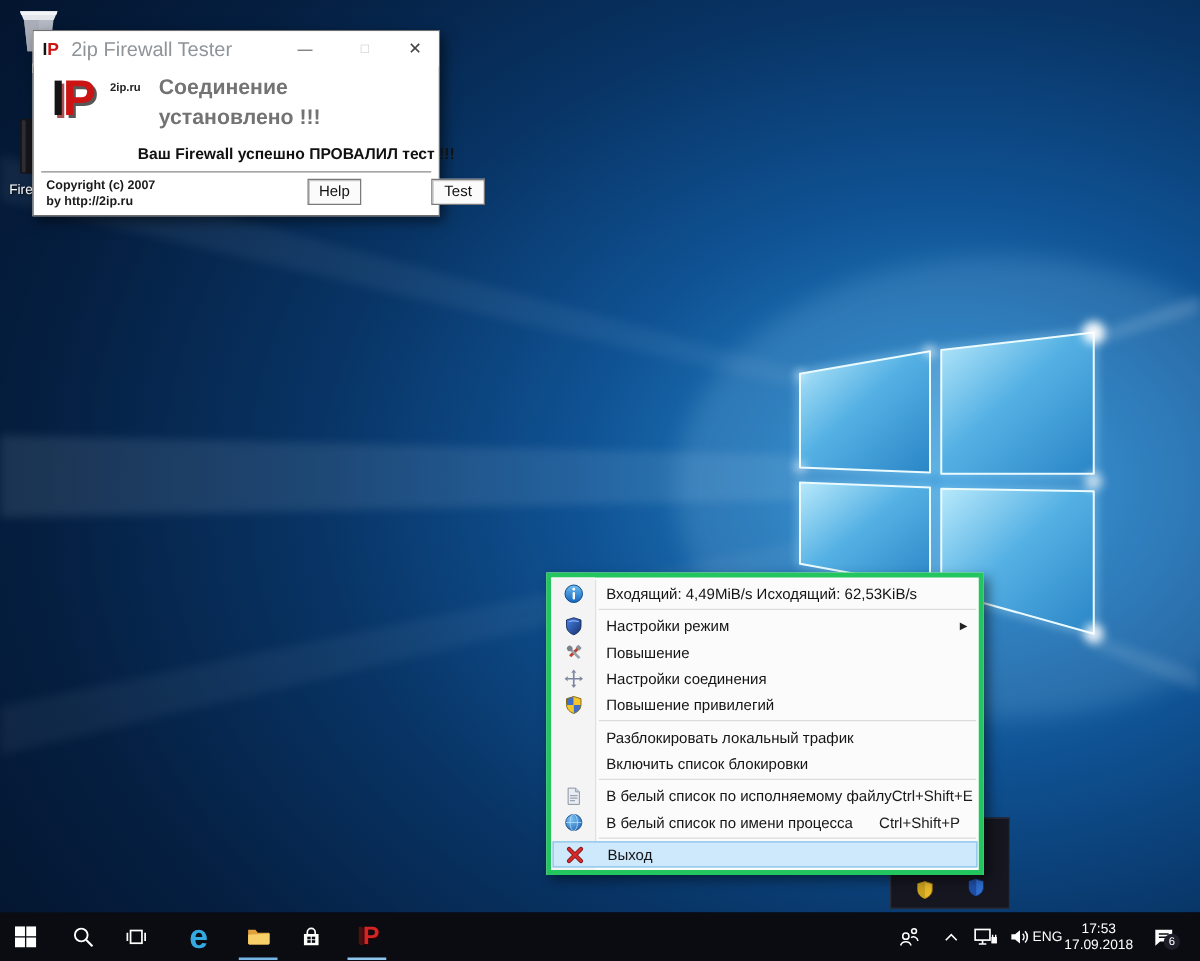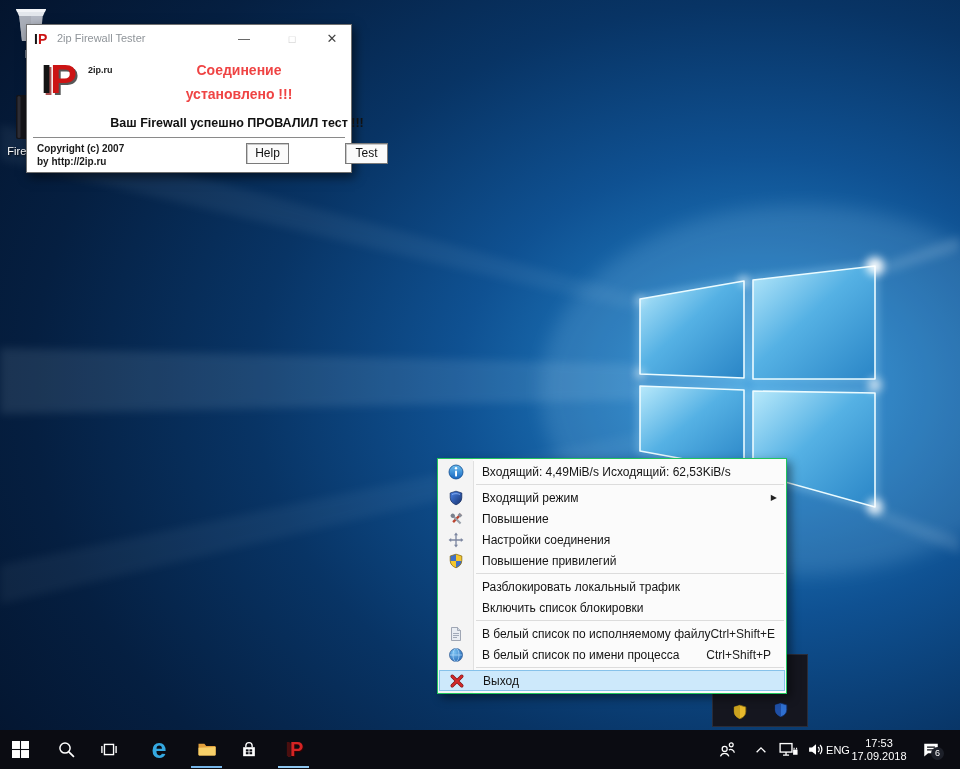--- a/index.html
+++ b/index.html
@@ -24,43 +24,43 @@
   #tester{
     position:absolute;left:26px;top:24px;width:326px;height:149px;
     background:#fff;border:1px solid #6f6f6f;box-sizing:border-box;
     box-shadow:3px 4px 10px rgba(0,0,0,.55);z-index:10;
   }
   #tester .titlebar{position:relative;height:28px;background:#fff;}
   #tester .titlebar .tlogo{
     position:absolute;left:7px;top:6px;font-size:14px;font-weight:bold;line-height:16px;
   }
   #tester .titlebar .ttext{
-    position:absolute;left:30px;top:7px;font-size:11px;color:#8f9499;
+    position:absolute;left:30px;top:7px;font-size:16px;color:#8f9499;
   }
   .cap-btn{
     position:absolute;top:0;width:26px;height:28px;line-height:28px;text-align:center;
     font-size:12px;cursor:default;
   }
   #btn-min{left:204px;color:#555;}
   #btn-max{left:252px;color:#c9c9c9;font-size:11px;}
   #btn-close{left:292px;color:#444;font-size:13px;}
   .logo-i{color:#141414;}
   .logo-p{color:#cc1414;}
   #tester .biglogo{
     position:absolute;left:14px;top:34px;font-size:40px;font-weight:bold;line-height:40px;
     letter-spacing:-2px;
   }
   #tester .biglogo .logo-i{text-shadow:2px 2px 0 rgba(140,20,20,.75);}
   #tester .biglogo .logo-p{text-shadow:2px 2px 0 rgba(45,45,45,.8);}
   #tester .sitename{
     position:absolute;left:61px;top:40px;font-size:9px;font-weight:bold;color:#222;
   }
   #tester .headline{
-    position:absolute;left:100px;top:33px;width:224px;text-align:center;
-    color:#ef4444;font-size:14px;font-weight:bold;line-height:24px;
+    position:absolute;left:100px;top:33px;width:224px;text-align:left;
+    color:#737373;font-size:17px;font-weight:bold;line-height:24px;
   }
   #tester .result{
     position:absolute;left:0;top:91px;width:100%;text-align:center;
     font-size:12.5px;font-weight:bold;color:#111;margin-left:48px;
   }
   #tester .sep{
     position:absolute;left:6px;right:6px;top:112px;border-top:1px solid #8a8a8a;
   }
   #tester .copyright{
     position:absolute;left:10px;top:117px;font-size:10px;font-weight:bold;color:#1a1a1a;
@@ -69,21 +69,21 @@
   .win-btn{
     position:absolute;top:118px;width:43px;height:21px;background:#fbfbfb;
     border:1px solid #7a7a7a;box-sizing:border-box;text-align:center;line-height:19px;
     font-size:12px;color:#111;box-shadow:1px 1px 0 #c9c9c9 inset;
   }
   #help-btn{left:219px;}
   #test-btn{left:276px;margin-left:42px;}
   
   #ctx{
     position:absolute;left:437px;top:458px;width:350px;z-index:20;
-    background:#fbfbfb;border:1px solid #22c55e;box-sizing:border-box;
+    background:#fbfbfb;border:4px solid #22c55e;box-sizing:border-box;
     box-shadow:4px 4px 9px rgba(0,0,0,.45);padding:2px 0;
   }
   #ctx::before{ 
     content:"";position:absolute;left:0;top:0;bottom:0;width:35px;background:#f4f4f4;
   }
   #ctx::after{ 
     content:"";position:absolute;left:35px;top:2px;bottom:2px;width:1px;background:#e0e0e0;
   }
   .mi{
     position:relative;display:flex;align-items:center;height:21px;margin:0 1px;
@@ -254,21 +254,21 @@
         <defs>
             <linearGradient id="gs1" x1="0" y1="0" x2="1" y2="1">
               <stop offset="0" stop-color="#4a84e8"></stop>
               <stop offset="1" stop-color="#16316f"></stop>
             </linearGradient>
           </defs>
         <path d="M8 1.2 L13.8 3 V7.6 C13.8 11.4 11.2 13.6 8 14.8 C4.8 13.6 2.2 11.4 2.2 7.6 V3 Z" fill="url(#gs1)" stroke="#10265a" stroke-width="0.7"></path>
         <path d="M4 4.5 C6 3.4 10 3.4 12 4.5" stroke="#9dc1ff" stroke-width="0.9" fill="none" opacity="0.8"></path>
       </svg>
     </span>
-    <span class="mit">Входящий режим</span>
+    <span class="mit">Настройки режим</span>
     <span class="arr">▶</span>
   </div>
 
   <div class="mi">
     <span class="mic">
       <svg width="16" height="16" viewBox="0 0 16 16">
         <g transform="rotate(45 8 8)">
             <rect x="6.9" y="1.2" width="2.4" height="11" fill="#bb4430"></rect>
             <rect x="6.2" y="1" width="3.8" height="3" fill="#8a8f9a"></rect>
           </g>

